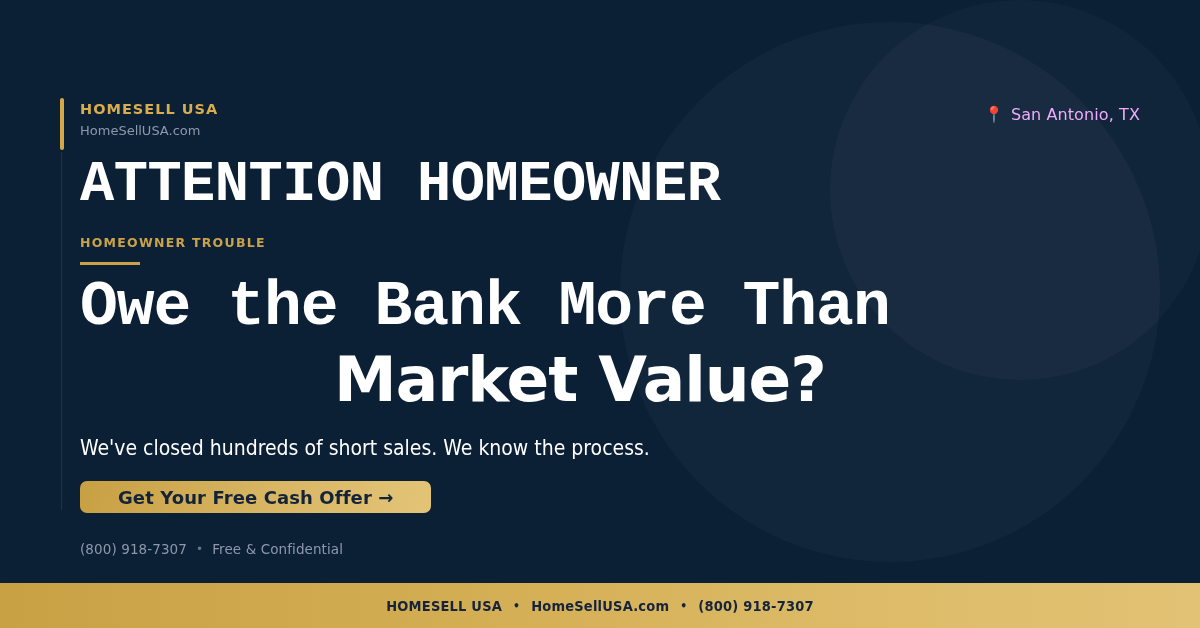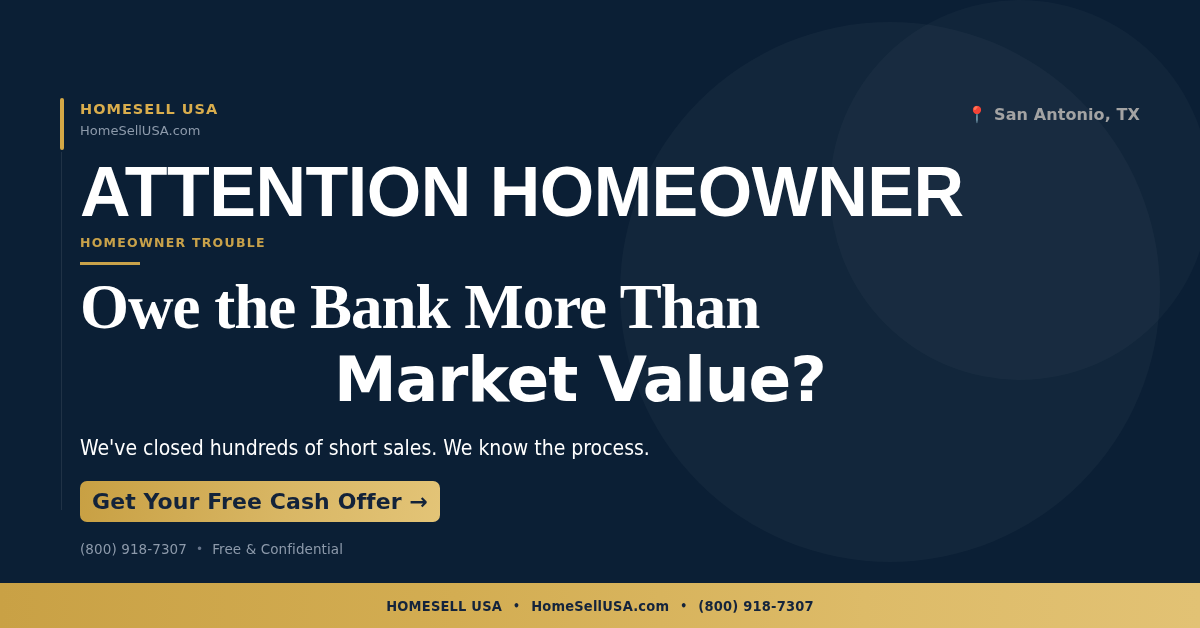--- a/index.html
+++ b/index.html
@@ -96,32 +96,32 @@
   }
   .location-icon {
     font-family:"DejaVu Sans", sans-serif;
     font-size:16px;
     color:#c9d3de;
     line-height:1;
   }
   .location-text {
     font-family:"DejaVu Sans", sans-serif;
     font-size:16px;
-    font-weight:bold;
-    color:#a3a3a3;
+    font-weight:normal;
+    color:#f0abfc;
     letter-spacing:0.1px;
   }
 
   
   .attention {
     position:absolute;
     left:0; top:157px;
-    font-family:Liberation Sans, sans-serif;
-    font-stretch:condensed;
-    font-size:70px;
+    font-family:Liberation Mono, monospace;
+    font-stretch:condensed;
+    font-size:57px;
     font-weight:bold;
     color:#ffffff;
     letter-spacing:-0.5px;
     line-height:1;
     white-space:nowrap;
   }
 
   
   .eyebrow {
     position:absolute;
@@ -147,21 +147,21 @@
     width:1000px;
     font-family:"DejaVu Sans", sans-serif;
     font-size:63px;
     font-weight:bold;
     color:#ffffff;
     line-height:1.14;
     letter-spacing:-1px;
   }
   .headline .line1 {
     display:block;
-    font-family:Liberation Serif, serif;
+    font-family:Liberation Mono, monospace;
     font-stretch:condensed;
   }
   .headline .line2 {
     display:block;
     font-family:"DejaVu Sans", sans-serif;
     text-align:center;
   }
 
   
   .subheading {
@@ -173,30 +173,30 @@
     font-weight:normal;
     color:#ffffff;
     line-height:1.3;
     white-space:nowrap;
   }
 
   
   .cta-button {
     position:absolute;
     left:0; top:481px;
-    height:41px;
-    padding:0 12px;
+    height:32px;
+    padding:0 38px;
     display:inline-flex;
     align-items:center;
     background:linear-gradient(100deg,#c8a043 0%,#d9b765 58%,#e3c477 100%);
     border:none;
     border-radius:7px;
     cursor:pointer;
     font-family:"DejaVu Sans", sans-serif;
-    font-size:22px;
+    font-size:18px;
     font-weight:bold;
     color:#13233a;
     letter-spacing:0.1px;
     white-space:nowrap;
   }
 
   
   .contact {
     position:absolute;
     left:0; top:541px;

